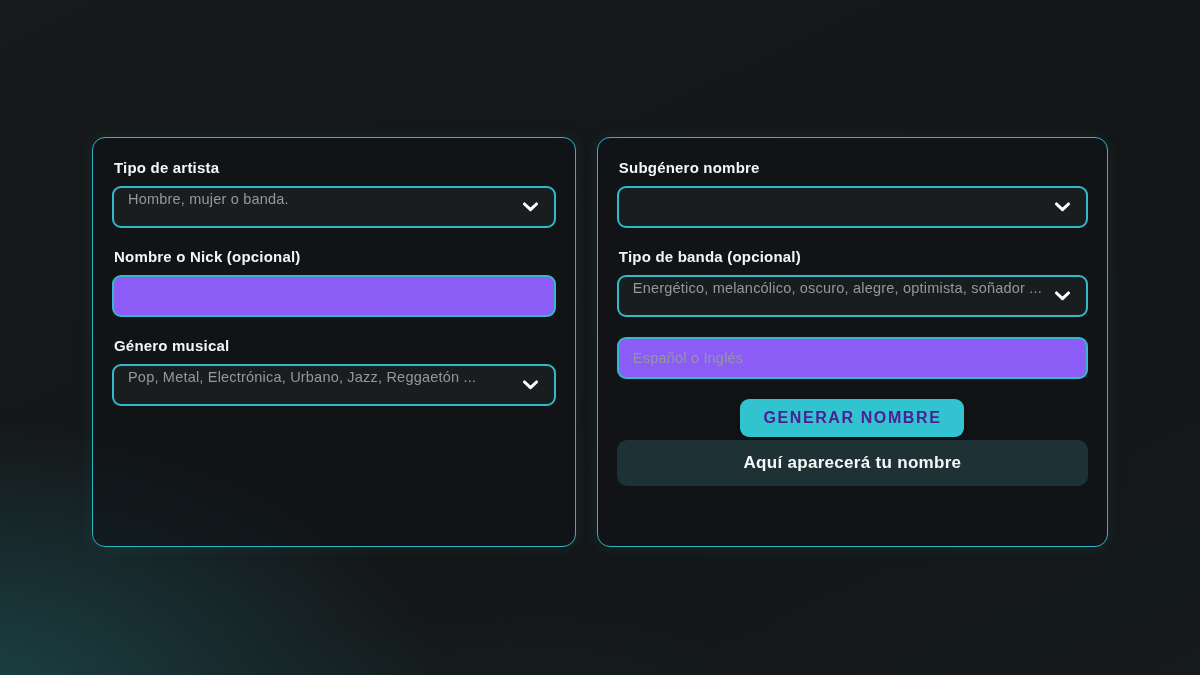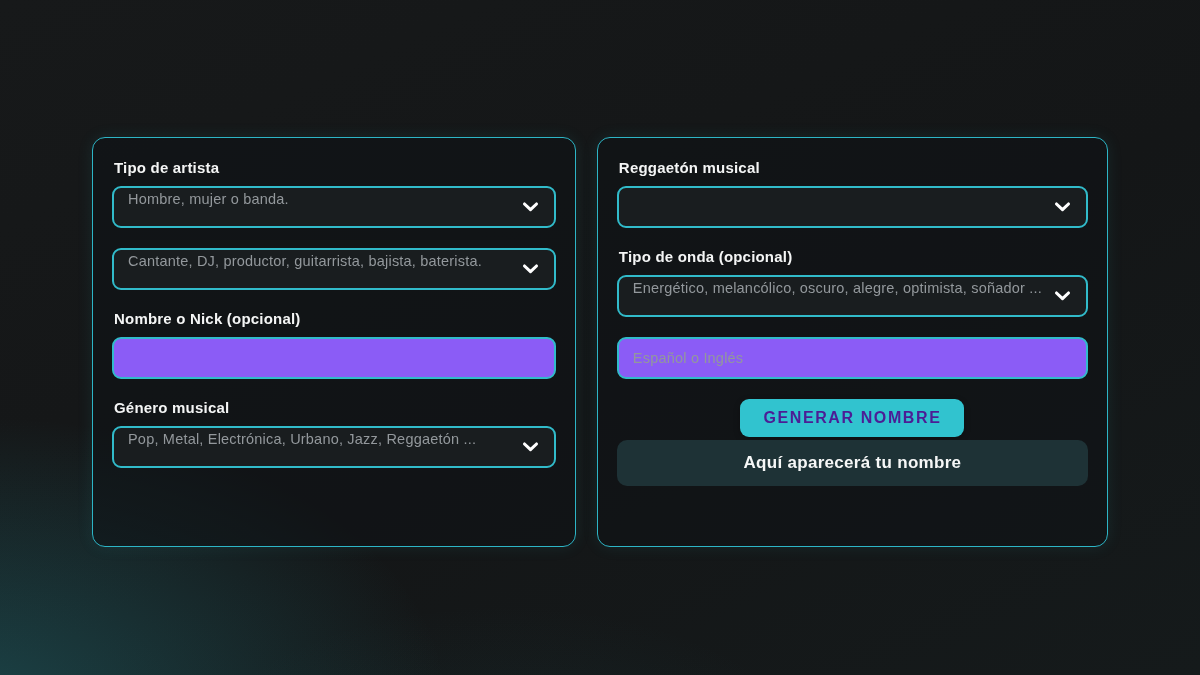--- a/index.html
+++ b/index.html
@@ -130,26 +130,20 @@
       <div class="field-label">Tipo de artista</div>
       <div class="control">
         <span class="value">Hombre, mujer o banda.</span>
         <svg class="chevron" width="17" height="11" viewBox="0 0 17 11">
             <path d="M2.5 2.5 L8.5 8.2 L14.5 2.5" fill="none" stroke="#ffffff" stroke-width="3.1" stroke-linecap="round" stroke-linejoin="round"></path>
           </svg>
       </div>
     </div>
 
     <div>
-      <div class="control">
-        <span class="value">Cantante, DJ, productor, guitarrista, bajista, baterista.</span>
-        <svg class="chevron" width="17" height="11" viewBox="0 0 17 11">
-            <path d="M2.5 2.5 L8.5 8.2 L14.5 2.5" fill="none" stroke="#ffffff" stroke-width="3.1" stroke-linecap="round" stroke-linejoin="round"></path>
-          </svg>
-      </div>
     </div>
 
     <div>
       <div class="field-label">Nombre o Nick (opcional)</div>
       <input class="text-control" type="text" placeholder="" style="">
     </div>
 
     <div>
       <div class="field-label">Género musical</div>
       <div class="control">
@@ -158,31 +152,31 @@
             <path d="M2.5 2.5 L8.5 8.2 L14.5 2.5" fill="none" stroke="#ffffff" stroke-width="3.1" stroke-linecap="round" stroke-linejoin="round"></path>
           </svg>
       </div>
     </div>
 
   </div>
 
   <div class="card">
 
     <div>
-      <div class="field-label">Reggaetón musical</div>
+      <div class="field-label">Subgénero nombre</div>
       <div class="control">
         <span class="value"></span>
         <svg class="chevron" width="17" height="11" viewBox="0 0 17 11">
             <path d="M2.5 2.5 L8.5 8.2 L14.5 2.5" fill="none" stroke="#ffffff" stroke-width="3.1" stroke-linecap="round" stroke-linejoin="round"></path>
           </svg>
       </div>
     </div>
 
     <div>
-      <div class="field-label">Tipo de onda (opcional)</div>
+      <div class="field-label">Tipo de banda (opcional)</div>
       <div class="control">
         <span class="value">Energético, melancólico, oscuro, alegre, optimista, soñador ...</span>
         <svg class="chevron" width="17" height="11" viewBox="0 0 17 11">
             <path d="M2.5 2.5 L8.5 8.2 L14.5 2.5" fill="none" stroke="#ffffff" stroke-width="3.1" stroke-linecap="round" stroke-linejoin="round"></path>
           </svg>
       </div>
     </div>
 
     <div>
       <input class="text-control" type="text" placeholder="Español o Inglés" style="">

